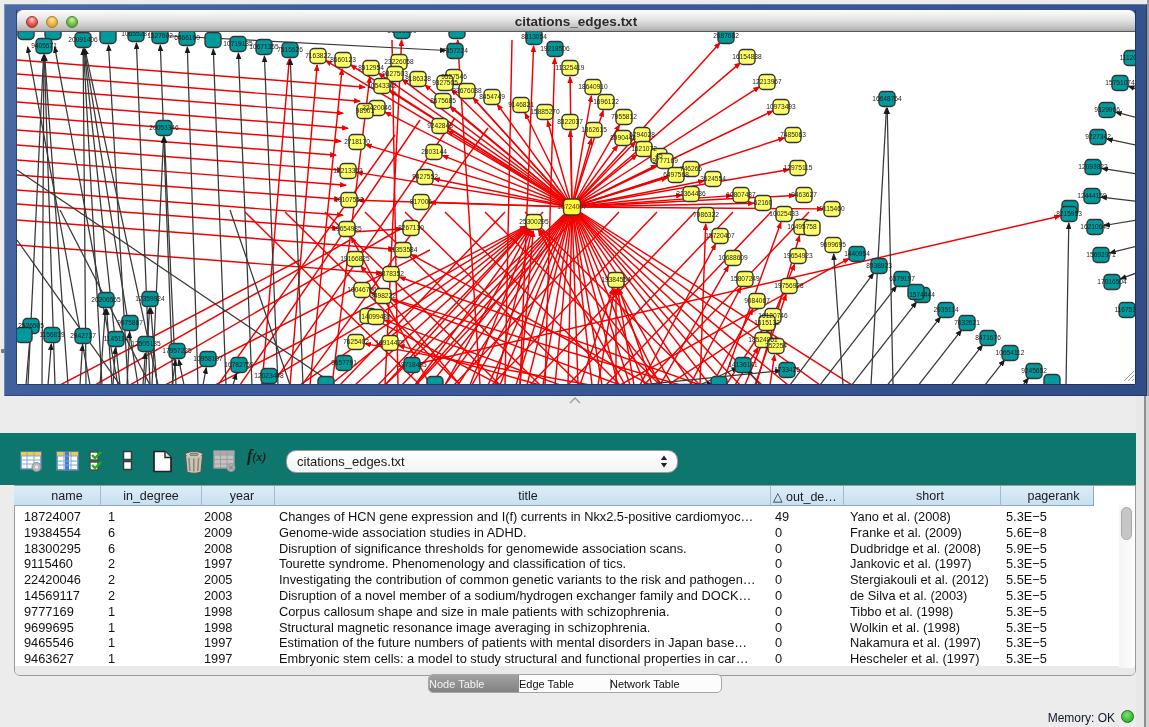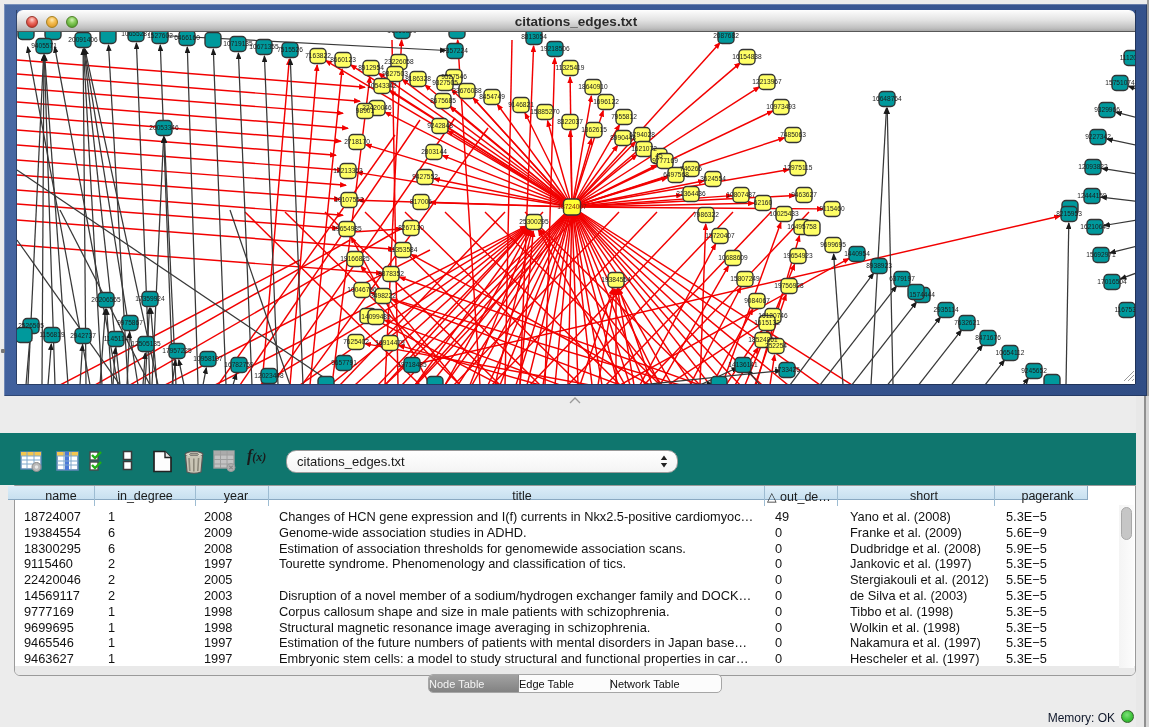--- a/index.html
+++ b/index.html
@@ -31,21 +31,21 @@
 #closex{position:absolute;left:1125px;top:6px}
 
 #toolbar{position:absolute;left:0;top:433px;width:1145px;height:52px;background:#0f766e}
 .tbi{position:absolute;top:17px}
 #combo{position:absolute;left:286px;top:17px;width:392px;height:23px;background:linear-gradient(#ffffff,#f4f4f4);
  border:1px solid #9b9b9b;border-radius:10px;font-size:13px;color:#1a1a1a;line-height:21px;padding-left:10px}
 #combo .arr{position:absolute;right:8px;top:0;height:21px;width:10px}
 
 #tablebox{position:absolute;left:14px;top:485px;width:1122px;height:191px;background:#fff;
  border:1px solid #9a9a9a;border-radius:0 0 6px 6px}
-#thead{position:absolute;left:8px;top:486px;width:1080px;height:14px;
+#thead{position:absolute;left:14px;top:486px;width:1080px;height:20px;
  background:linear-gradient(#dcedf8,#c8e0f0);border-bottom:1px solid #8aa9c2;border-right:1px solid #8aa9c2}
 #thead span{position:absolute;top:3px;font-size:12.5px;color:#1a1a1a;text-align:center;white-space:nowrap}
 #thead .sep{position:absolute;top:0;width:1px;height:20px;background:#9dbcd2}
 .tr{position:absolute;left:14px;width:1100px;height:15px;font-size:12.8px;color:#111;white-space:nowrap}
 .tr span{position:absolute;top:0;display:block;overflow:hidden}
 .c0{left:10px;width:90px}
 .c1{left:94px;width:90px}
 .c2{left:190px;width:70px}
 .c3{left:265px;width:495px}
 .c4{left:761px;width:60px}
@@ -685,44 +685,45 @@
       <span class="c5">Yano et al. (2008)</span>
       <span class="c6">5.3E−5</span>
     </div>
 <div class="tr" style="top:524.8px">
       <span class="c0">19384554</span>
       <span class="c1">6</span>
       <span class="c2">2009</span>
       <span class="c3">Genome‑wide association studies in ADHD.</span>
       <span class="c4">0</span>
       <span class="c5">Franke et al. (2009)</span>
-      <span class="c6">5.6E−9</span>
+      <span class="c6">5.6E−8</span>
     </div>
 <div class="tr" style="top:540.6px">
       <span class="c0">18300295</span>
       <span class="c1">6</span>
       <span class="c2">2008</span>
-      <span class="c3">Estimation of association thresholds for genomewide association scans.</span>
+      <span class="c3">Disruption of significance thresholds for genomewide association scans.</span>
       <span class="c4">0</span>
       <span class="c5">Dudbridge et al. (2008)</span>
       <span class="c6">5.9E−5</span>
     </div>
 <div class="tr" style="top:556.4px">
       <span class="c0">9115460</span>
       <span class="c1">2</span>
       <span class="c2">1997</span>
       <span class="c3">Tourette syndrome. Phenomenology and classification of tics.</span>
       <span class="c4">0</span>
       <span class="c5">Jankovic et al. (1997)</span>
       <span class="c6">5.3E−5</span>
     </div>
 <div class="tr" style="top:572.2px">
       <span class="c0">22420046</span>
       <span class="c1">2</span>
       <span class="c2">2005</span>
+      <span class="c3">Investigating the contribution of common genetic variants to the risk and pathogen…</span>
       <span class="c4">0</span>
       <span class="c5">Stergiakouli et al. (2012)</span>
       <span class="c6">5.5E−5</span>
     </div>
 <div class="tr" style="top:588.0px">
       <span class="c0">14569117</span>
       <span class="c1">2</span>
       <span class="c2">2003</span>
       <span class="c3">Disruption of a novel member of a sodium/hydrogen exchanger family and DOCK…</span>
       <span class="c4">0</span>

